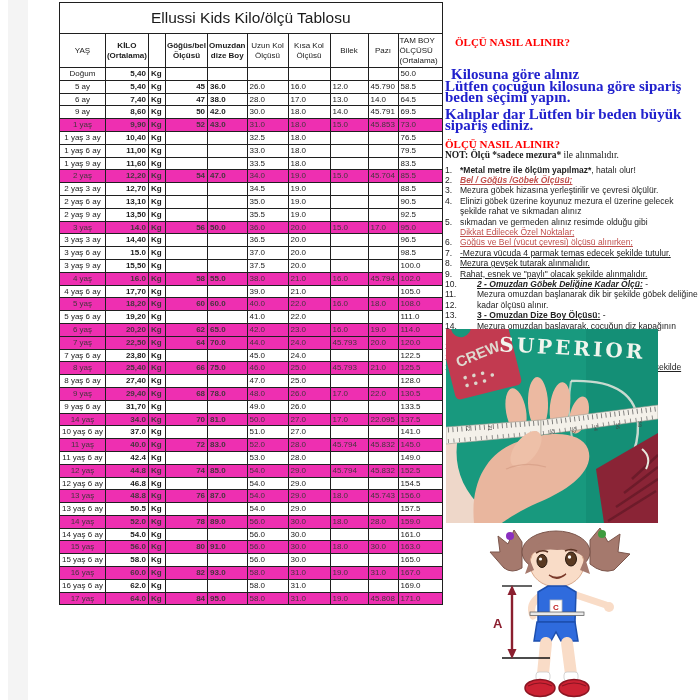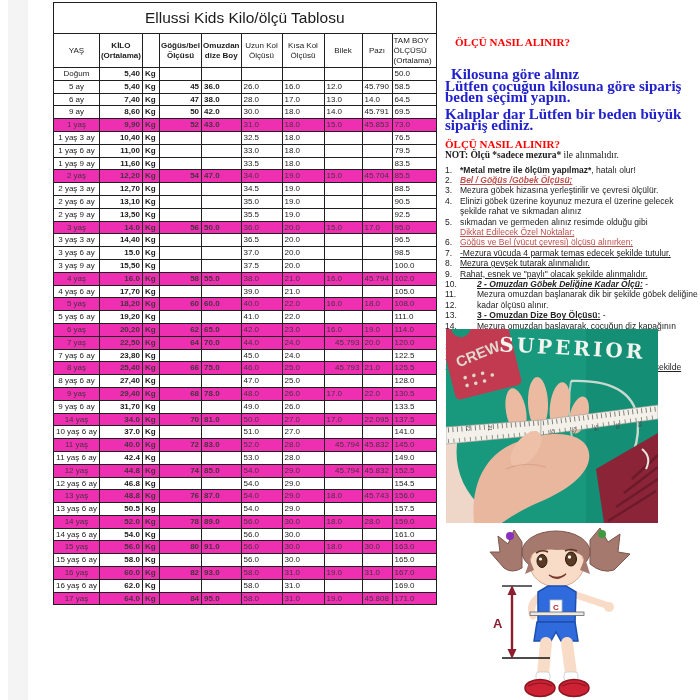--- a/index.html
+++ b/index.html
@@ -1,35 +1,35 @@
 <!DOCTYPE html>
 <html><head>
 <meta charset="utf-8">
 <style>
   html,body{margin:0;padding:0;}
   body{width:700px;height:700px;background:#ffffff;position:relative;overflow:hidden;
        font-family:"Liberation Sans",sans-serif;color:#1a1a1a;}
   .left-strip{position:absolute;left:8px;top:0;width:20px;height:700px;background:#f4f4f4;}
   
-  .sheet{position:absolute;left:53px;top:2px;}
+  .sheet{position:absolute;left:59px;top:2px;}
   table{border-collapse:collapse;table-layout:fixed;}
   th,td{border:1px solid #1f1f1f;font-size:8px;padding:0 2px;height:11.8px;line-height:11.8px;
         overflow:hidden;white-space:nowrap;background:#fff;}
   .title-row th{font-size:15.5px;font-weight:400;height:30px;line-height:30px;text-align:center;background:#fff;}
   .head-row th{font-size:8px;font-weight:400;height:33px;line-height:10px;white-space:normal;
                vertical-align:middle;text-align:center;padding:0 1px;}
   .head-row th.b{font-weight:bold;}
   .head-row th.h9{text-align:left;}
   td.c-age{text-align:center;}
   td.c-kilo{text-align:right;font-weight:bold;}
   td.c-unit{font-weight:bold;}
   td.c-chest{text-align:right;font-weight:bold;}
   td.c-shoulder{font-weight:bold;}
   td.c-num{text-align:left;}
-  td.ra{text-align:right;}
+  td.ra{}
   tr.hl td{background:#ee2fb1;color:#45343c;}
   
   .panel{position:absolute;left:443px;top:36px;width:256px;}
   .p-title{color:#ff0000;font-family:"Liberation Serif",serif;font-weight:bold;font-size:11px;
            margin:0 0 0 12px;}
   .p-blue{color:#2121cd;font-family:"Liberation Serif",serif;font-weight:bold;font-size:15px;line-height:11.5px;}
   .bl1{margin:21px 0 0 8px;}
   .bl2{margin:0 0 0 2px;}
   .bl3{margin:5px 0 0 2px;}
   .p-title2{color:#ff0000;font-family:"Liberation Serif",serif;font-weight:bold;font-size:11px;margin:6px 0 0 2px;}

